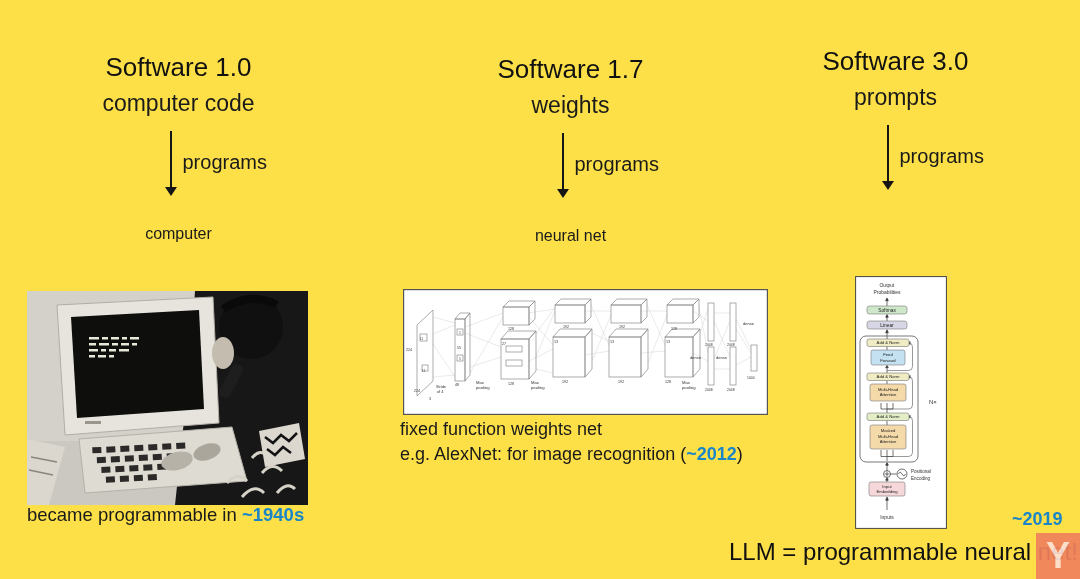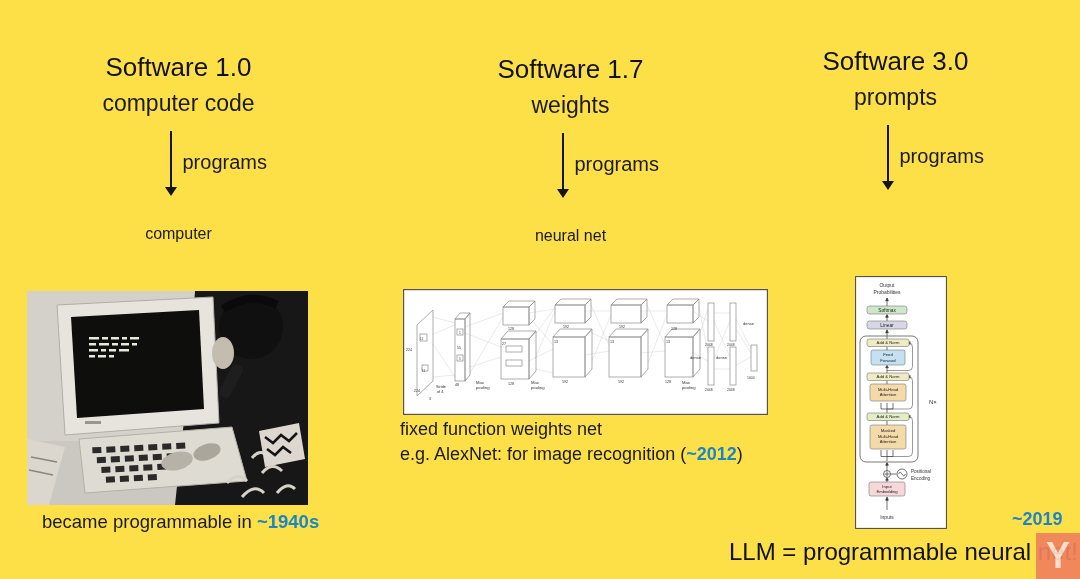--- a/index.html
+++ b/index.html
@@ -8,21 +8,21 @@
   .col{position:absolute;text-align:center;}
   .col-title{font-size:26px;line-height:30px;color:#111;}
   .col-sub{font-size:23px;line-height:22px;margin-top:10px;}
   .flow-arrow{position:relative;height:66px;margin-top:17px;}
   .flow-arrow .shaft{position:absolute;left:calc(50% - 9px);top:0;width:2px;height:58px;background:#151515;}
   .flow-arrow .head{position:absolute;left:calc(50% - 14px);top:56px;width:0;height:0;
                     border-left:6px solid transparent;border-right:6px solid transparent;border-top:9px solid #151515;}
   .flow-arrow .alabel{position:absolute;left:calc(50% + 4px);top:20px;font-size:20px;}
   .col-out{font-size:16px;line-height:22px;margin-top:26px;}
   .photo{position:absolute;left:27px;top:291px;width:281px;height:214px;}
-  .caption1{position:absolute;left:42px;top:504px;font-size:18.5px;margin-top:7px;}
+  .caption1{position:absolute;left:27px;top:504px;font-size:18.5px;}
   .alexnet{position:absolute;left:403px;top:289px;}
   .caption2{position:absolute;left:400px;top:417px;font-size:18px;line-height:25px;}
   .transformer{position:absolute;left:855px;top:276px;}
   .year{color:#1a86c8;font-weight:700;}
   .year2019{position:absolute;left:1012px;top:509px;font-size:18px;}
   .equation{position:absolute;left:729px;top:538px;font-size:24px;color:#111;}
   .watermark{position:absolute;left:1036px;top:533px;width:44px;height:46px;background:#f0815e;opacity:.92;
              display:flex;align-items:center;justify-content:center;z-index:5;cursor:pointer;}
   .watermark .wletter{font-size:36px;font-weight:600;color:rgba(255,240,234,.85);line-height:1;}
   svg text{font-family:"Liberation Sans","DejaVu Sans",sans-serif;}

